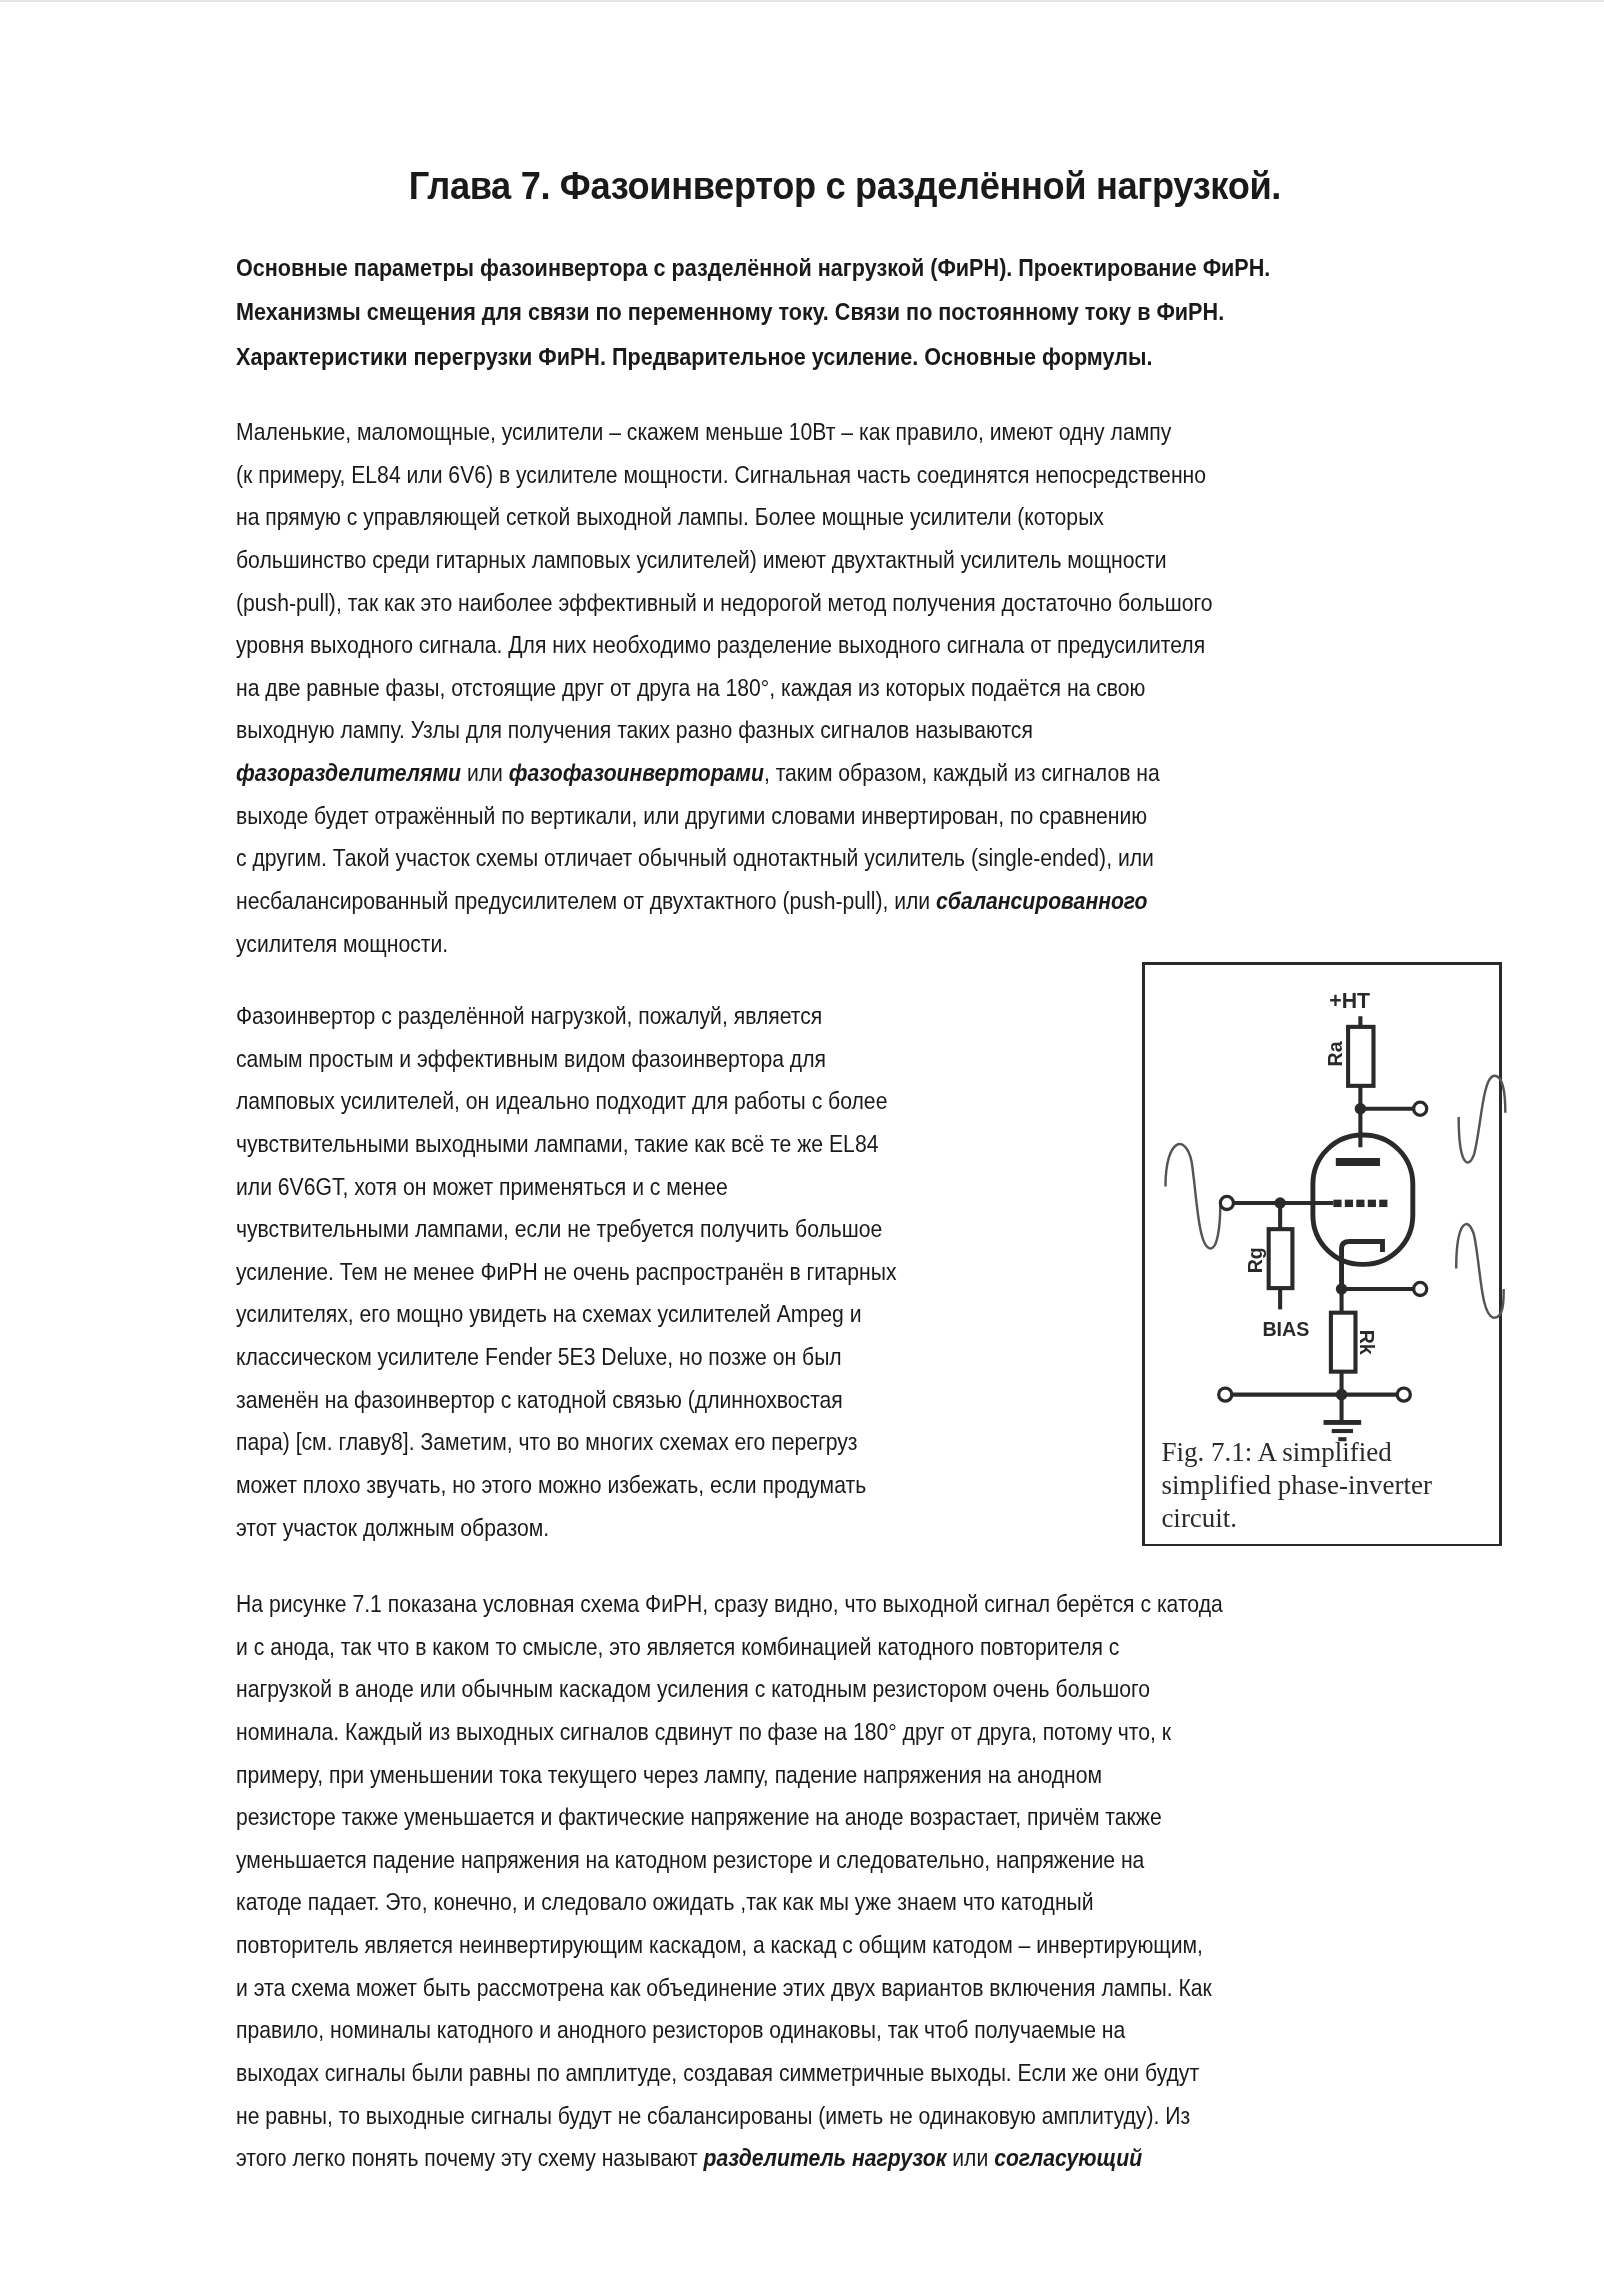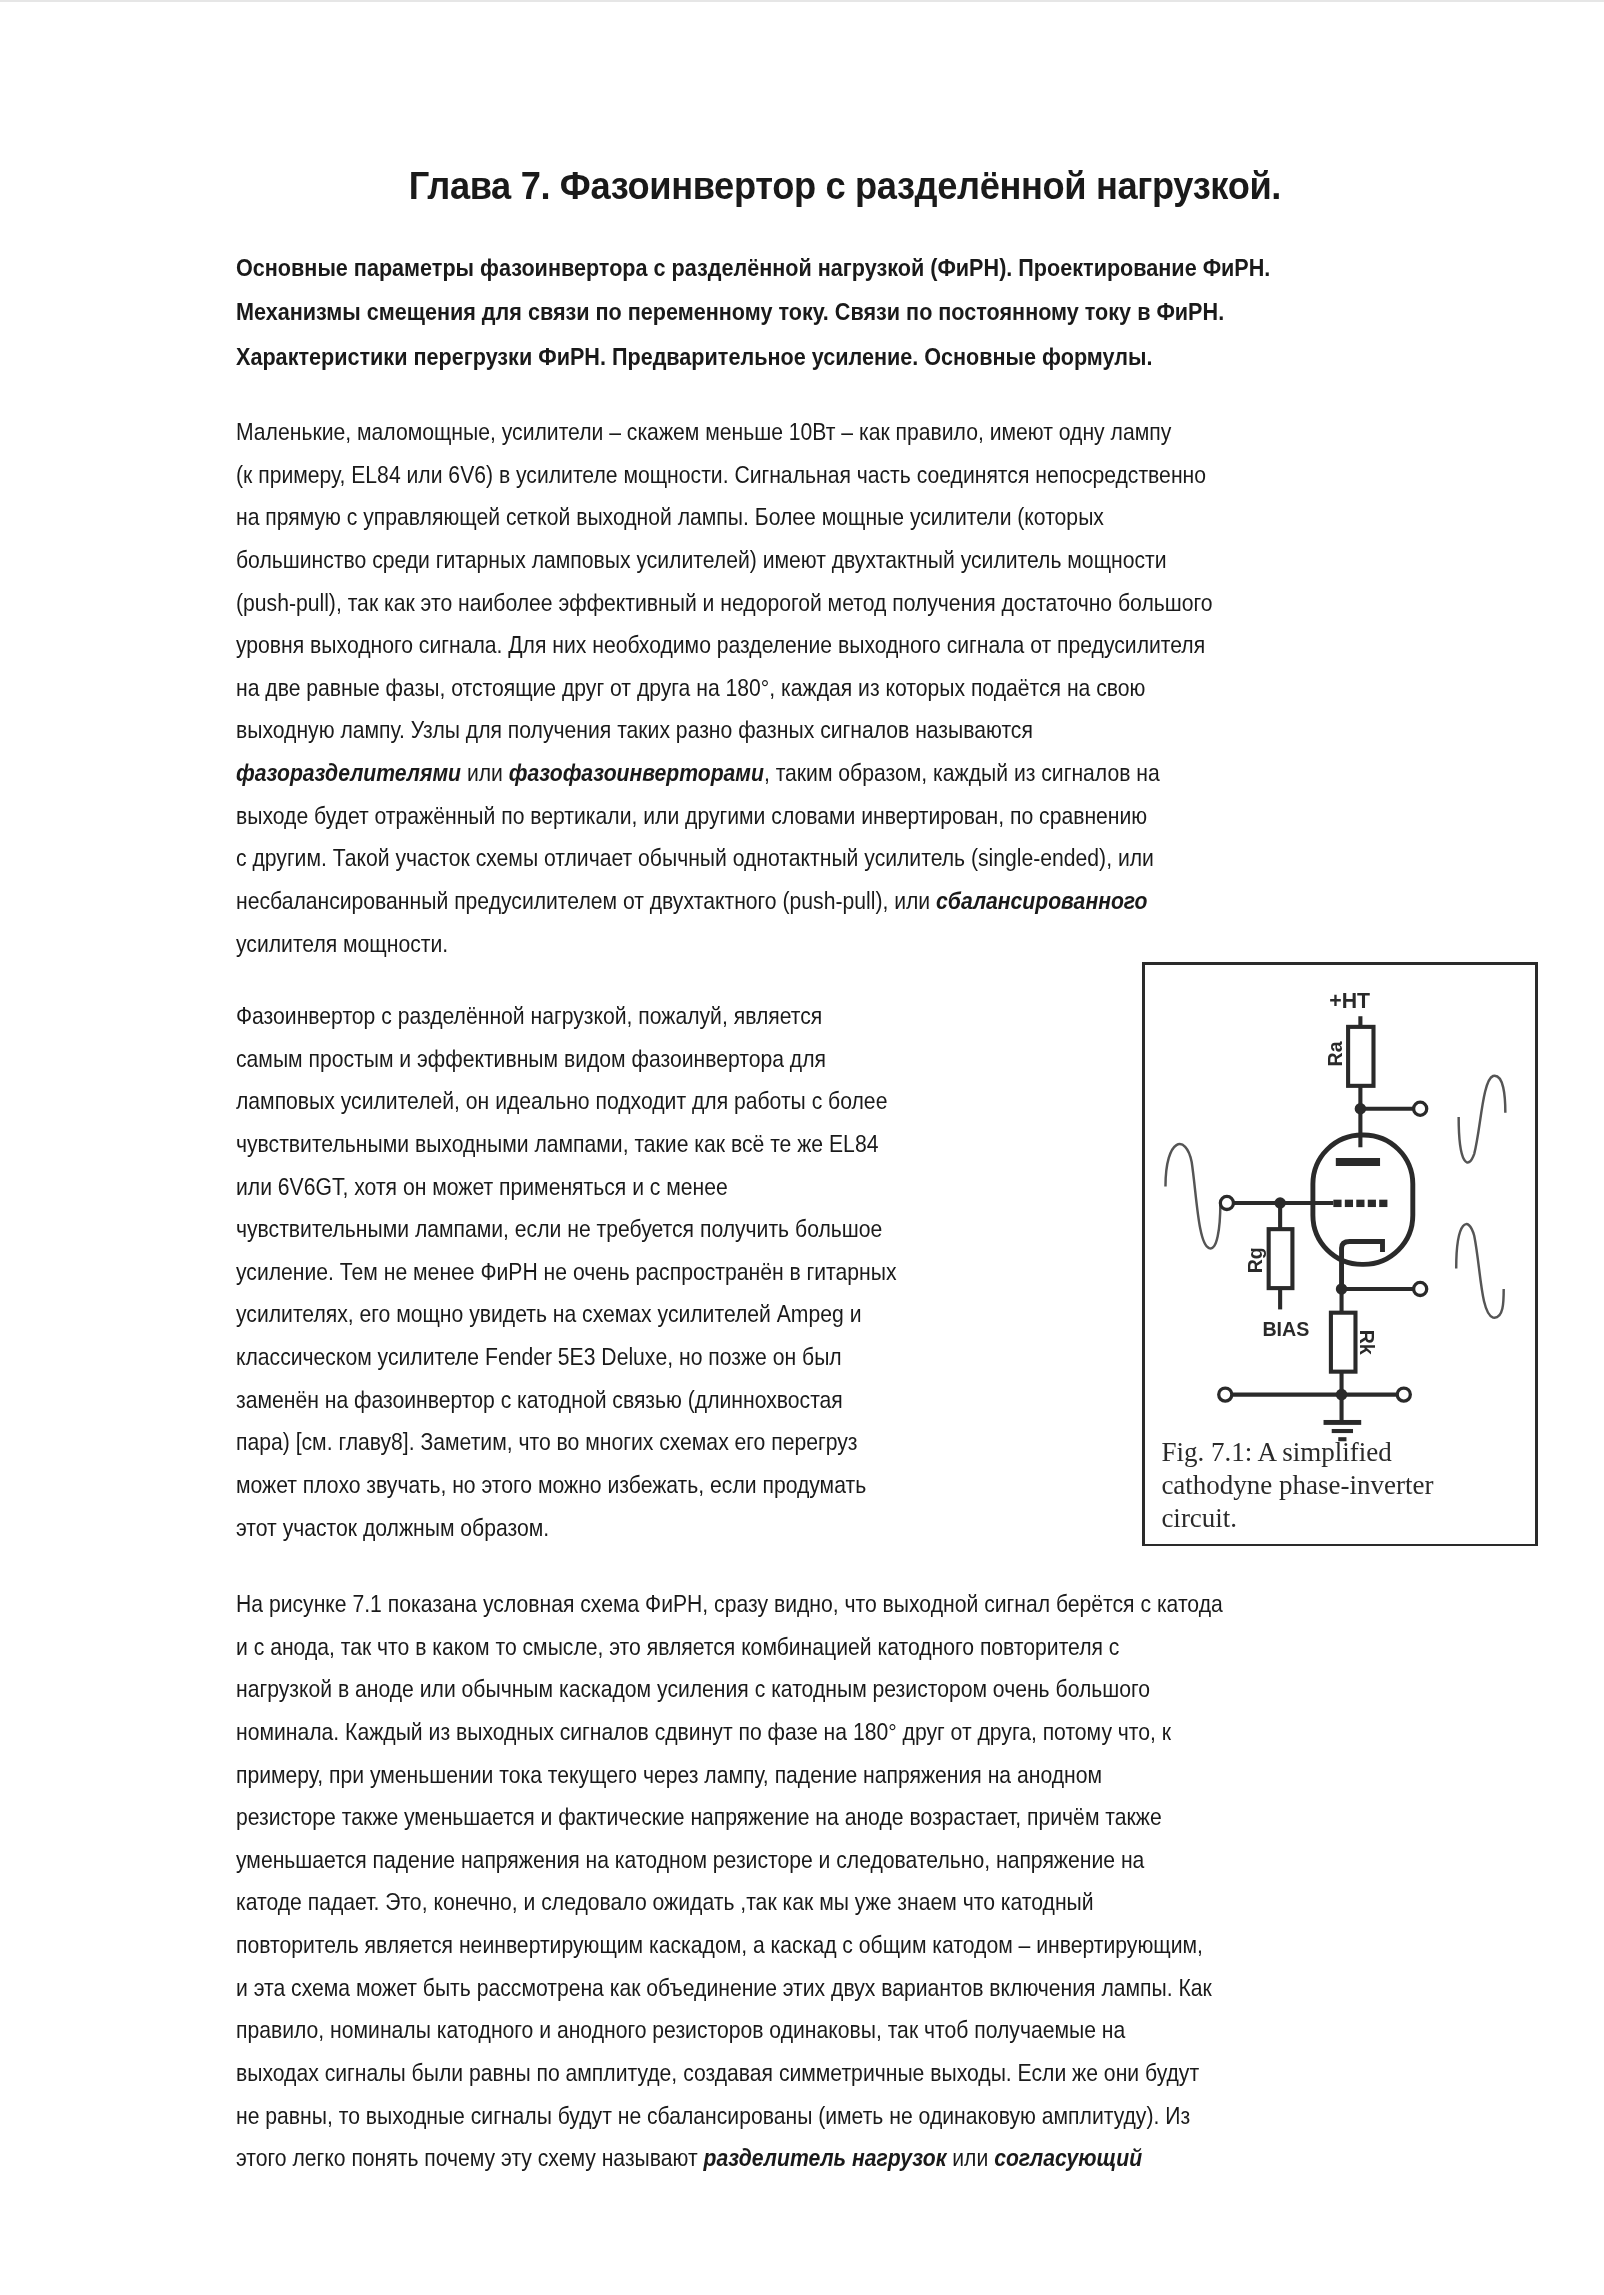--- a/index.html
+++ b/index.html
@@ -7,21 +7,21 @@
          font-family:"Liberation Sans", "DejaVu Sans", sans-serif; }
   .topline { position:absolute; left:0; top:0; width:1604px; height:1.6px; background:#e6e6e6; }
   .title { position:absolute; left:0; width:1604px; top:160px; text-align:center;
            font-size:39px; font-weight:bold; letter-spacing:-0.4px; white-space:nowrap; }
   .title span { display:inline-block; transform:scaleX(0.93); transform-origin:center; margin-left:78px; }
   .block { position:absolute; left:236px; white-space:nowrap; }
   .line { position:absolute; left:0; white-space:nowrap; transform-origin:left center; }
   .subtitle .line { font-size:24px; font-weight:bold; }
   .body .line { font-size:24.6px; }
   b.bi { font-weight:bold; font-style:italic; }
-  .figure { position:absolute; left:1142px; top:962px; width:396px; height:584px;
+  .figure { position:absolute; left:1142px; top:962px; width:360px; height:584px;
             border:3.3px solid #2a2a2a; border-bottom-width:2.5px; box-sizing:border-box; background:#fff;padding-left:12px; }
   .figure svg { position:absolute; left:0; top:0; }
   .caption { position:absolute; left:16.4px; top:471px; width:353px; font-family:"Liberation Serif", "DejaVu Serif", serif;
              font-size:27px; line-height:33px; color:#2a2a2a; }
   .caption div { white-space:nowrap; }
 </style>
 </head>
 <body>
 
 <div class="topline"></div>
@@ -131,21 +131,21 @@
     <g fill="#2a2a2a" font-family="Liberation Sans, DejaVu Sans, sans-serif" font-weight="bold">
       <text x="250" y="52" font-size="26" text-anchor="middle">+HT</text>
       <text x="0" y="0" font-size="24" transform="translate(240,108) rotate(-90)" text-anchor="middle">Ra</text>
       <text x="0" y="0" font-size="24" transform="translate(143,360) rotate(-90)" text-anchor="middle">Rg</text>
       <text x="172" y="452" font-size="24" text-anchor="middle">BIAS</text>
       <text x="0" y="0" font-size="24" transform="translate(262,460) rotate(90)" text-anchor="middle">Rk</text>
     </g>
   </svg>
   <div class="caption">
     <div>Fig. 7.1: A simplified</div>
-    <div>cathodyne phase-inverter</div>
+    <div>simplified phase-inverter</div>
     <div>circuit.</div>
   </div>
 </div>
 
 <div class="block body" style="top:1590px;">
   <div class="line" style="top:0px;transform:scaleX(0.86);">На рисунке 7.1 показана условная схема ФиРН, сразу видно, что выходной сигнал берётся с катода</div>
   <div class="line" style="top:43px;transform:scaleX(0.86);">и с анода, так что в каком то смысле, это является комбинацией катодного повторителя с</div>
   <div class="line" style="top:85px;transform:scaleX(0.86);">нагрузкой в аноде или обычным каскадом усиления с катодным резистором очень большого</div>
   <div class="line" style="top:128px;transform:scaleX(0.86);">номинала.  Каждый из выходных сигналов сдвинут по фазе на 180° друг от друга, потому что, к</div>
   <div class="line" style="top:171px;transform:scaleX(0.86);">примеру, при уменьшении тока текущего через лампу, падение напряжения на анодном</div>

